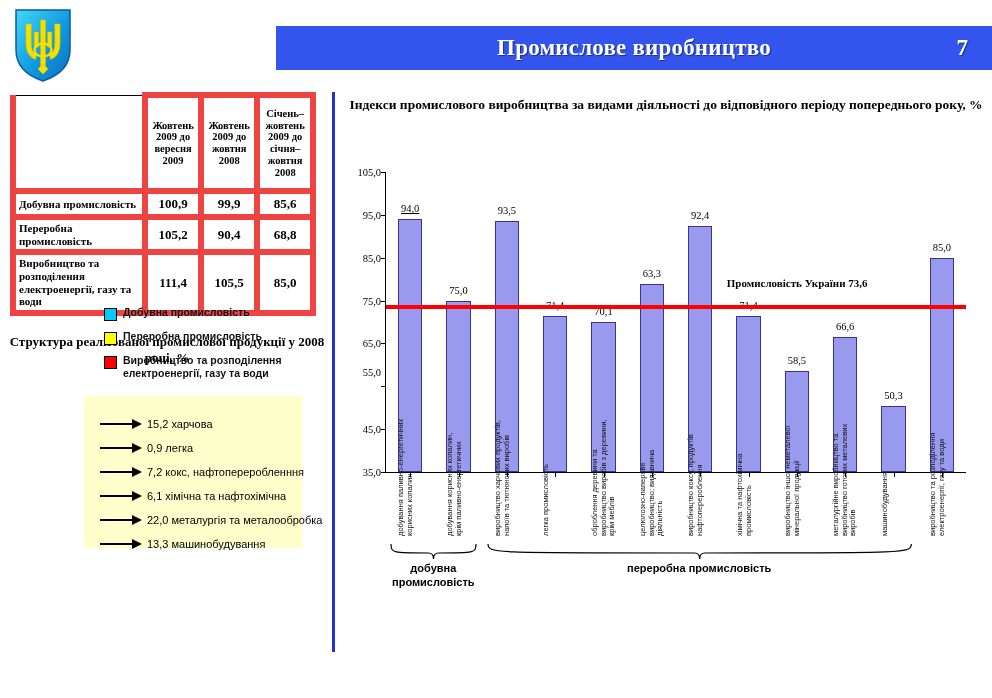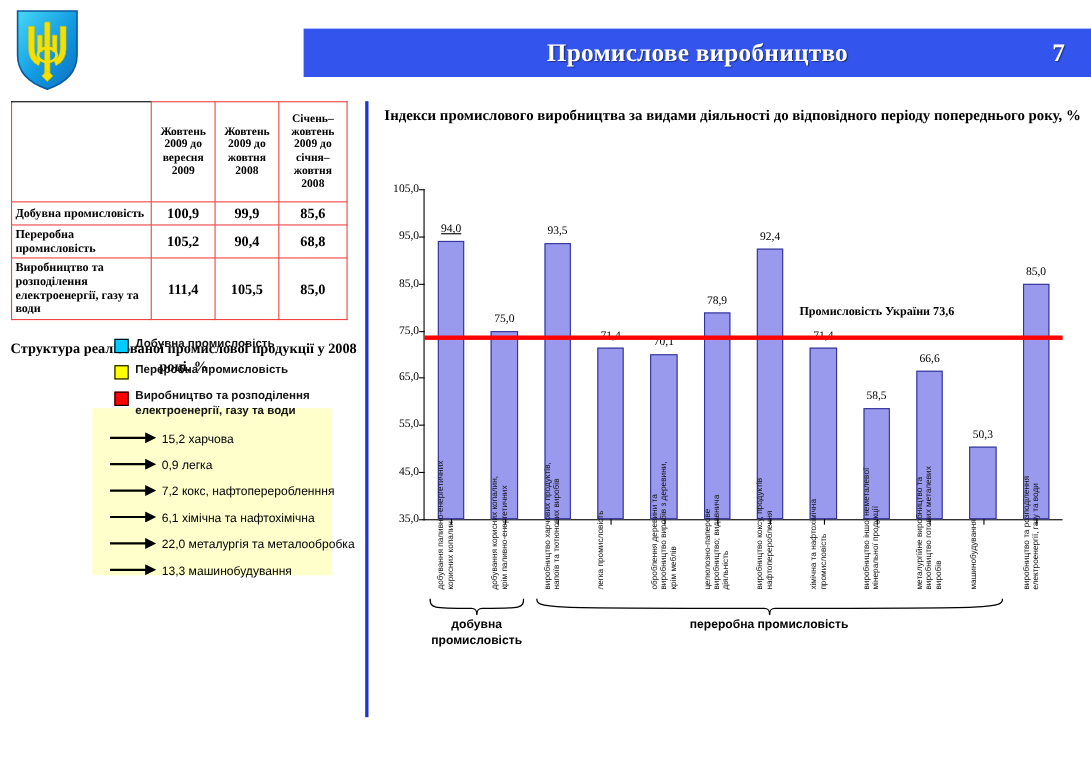--- a/index.html
+++ b/index.html
@@ -34,21 +34,21 @@
   }
   .tbl-title{
     font-size:13.5px;font-weight:bold;text-align:center;margin:0 0 4px 0;
     font-family:"Liberation Serif", serif;
   }
   table.idx{
     border-collapse:collapse;width:306px;margin-left:2px;
     font-family:"Liberation Serif", serif;
   }
   table.idx th,table.idx td{
-    border:1px solid #ef4444;padding:2px 3px;vertical-align:middle;
+    border:6px solid #ef4444;padding:2px 3px;vertical-align:middle;
   }
   table.idx thead th{
     font-size:10.5px;font-weight:bold;text-align:center;line-height:1.12;
     height:86px;
   }
   table.idx thead th.blank{border-top:1px solid #000;}
   table.idx td.name{
     font-size:11px;font-weight:bold;text-align:left;width:120px;line-height:1.15;
   }
   table.idx td.val{
@@ -257,21 +257,21 @@
 <div id="right-panel">
   <div id="chart-title">Індекси промислового виробництва за видами діяльності до відповідного періоду попереднього року, %</div>
 
   <div id="plot-wrap">
     <div id="plot">
       <div id="yticks">
           <div class="ytick" style="top: 300px;">35,0</div>
           <div class="ytick-mark" style="top: 300px;"></div>
           <div class="ytick" style="top: 257.143px;">45,0</div>
           <div class="ytick-mark" style="top: 257.143px;"></div>
-          <div class="ytick" style="top: 214px;">55,0</div>
+          <div class="ytick" style="top: 200px;">55,0</div>
           <div class="ytick-mark" style="top: 214.286px;"></div>
           <div class="ytick" style="top: 171.429px;">65,0</div>
           <div class="ytick-mark" style="top: 171.429px;"></div>
           <div class="ytick" style="top: 128.571px;">75,0</div>
           <div class="ytick-mark" style="top: 128.571px;"></div>
           <div class="ytick" style="top: 85.7143px;">85,0</div>
           <div class="ytick-mark" style="top: 85.7143px;"></div>
           <div class="ytick" style="top: 42.8571px;">95,0</div>
           <div class="ytick-mark" style="top: 42.8571px;"></div>
           <div class="ytick" style="top: 0px;">105,0</div>
@@ -287,21 +287,21 @@
           <div class="bar" style="left: 108.75px; width: 24.1667px; height: 250.714px; background: rgb(153, 153, 238); border-color: rgb(51, 51, 153);"></div>
           <div class="bar-label" style="left: 120.833px; top: 33.2857px;">93,5</div>
           <div class="xtick" style="left: 120.833px;"></div>
           <div class="bar" style="left: 157.083px; width: 24.1667px; height: 156px; background: rgb(153, 153, 238); border-color: rgb(51, 51, 153);"></div>
           <div class="bar-label" style="left: 169.167px; top: 128px;">71,4</div>
           <div class="xtick" style="left: 169.167px;"></div>
           <div class="bar" style="left: 205.417px; width: 24.1667px; height: 150.429px; background: rgb(153, 153, 238); border-color: rgb(51, 51, 153);"></div>
           <div class="bar-label" style="left: 217.5px; top: 133.571px;">70,1</div>
           <div class="xtick" style="left: 217.5px;"></div>
           <div class="bar" style="left: 253.75px; width: 24.1667px; height: 188.143px; background: rgb(153, 153, 238); border-color: rgb(51, 51, 153);"></div>
-          <div class="bar-label" style="left: 265.833px; top: 95.8571px;">78,9</div>
+          <div class="bar-label" style="left: 265.833px; top: 95.8571px;">63,3</div>
           <div class="xtick" style="left: 265.833px;"></div>
           <div class="bar" style="left: 302.083px; width: 24.1667px; height: 246px; background: rgb(153, 153, 238); border-color: rgb(51, 51, 153);"></div>
           <div class="bar-label" style="left: 314.167px; top: 38px;">92,4</div>
           <div class="xtick" style="left: 314.167px;"></div>
           <div class="bar" style="left: 350.417px; width: 24.1667px; height: 156px; background: rgb(153, 153, 238); border-color: rgb(51, 51, 153);"></div>
           <div class="bar-label" style="left: 362.5px; top: 128px;">71,4</div>
           <div class="xtick" style="left: 362.5px;"></div>
           <div class="bar" style="left: 398.75px; width: 24.1667px; height: 100.714px; background: rgb(153, 153, 238); border-color: rgb(51, 51, 153);"></div>
           <div class="bar-label" style="left: 410.833px; top: 183.286px;">58,5</div>
           <div class="xtick" style="left: 410.833px;"></div>

